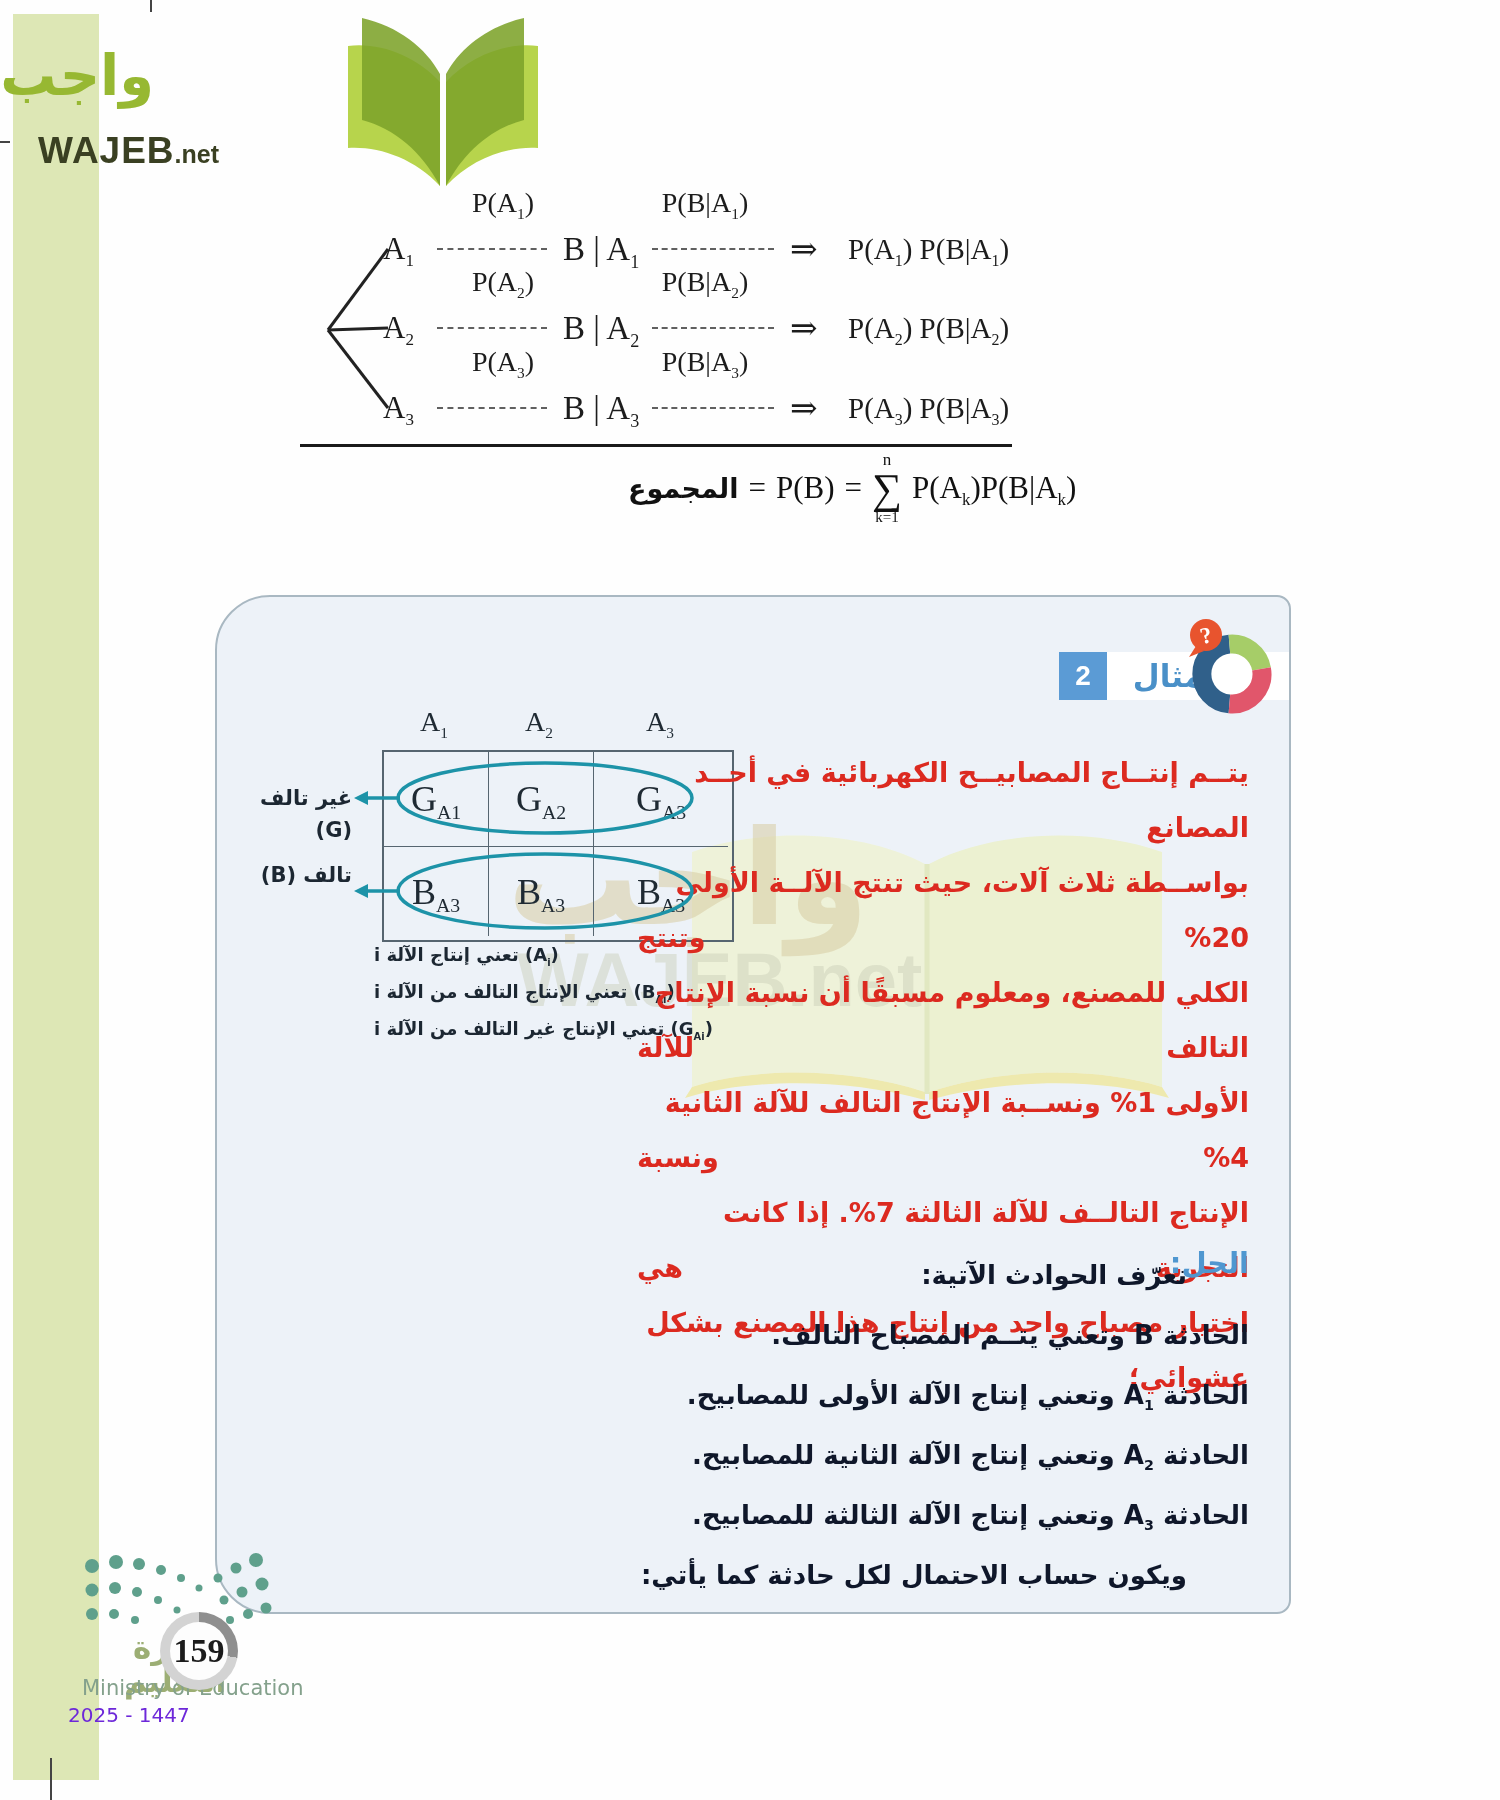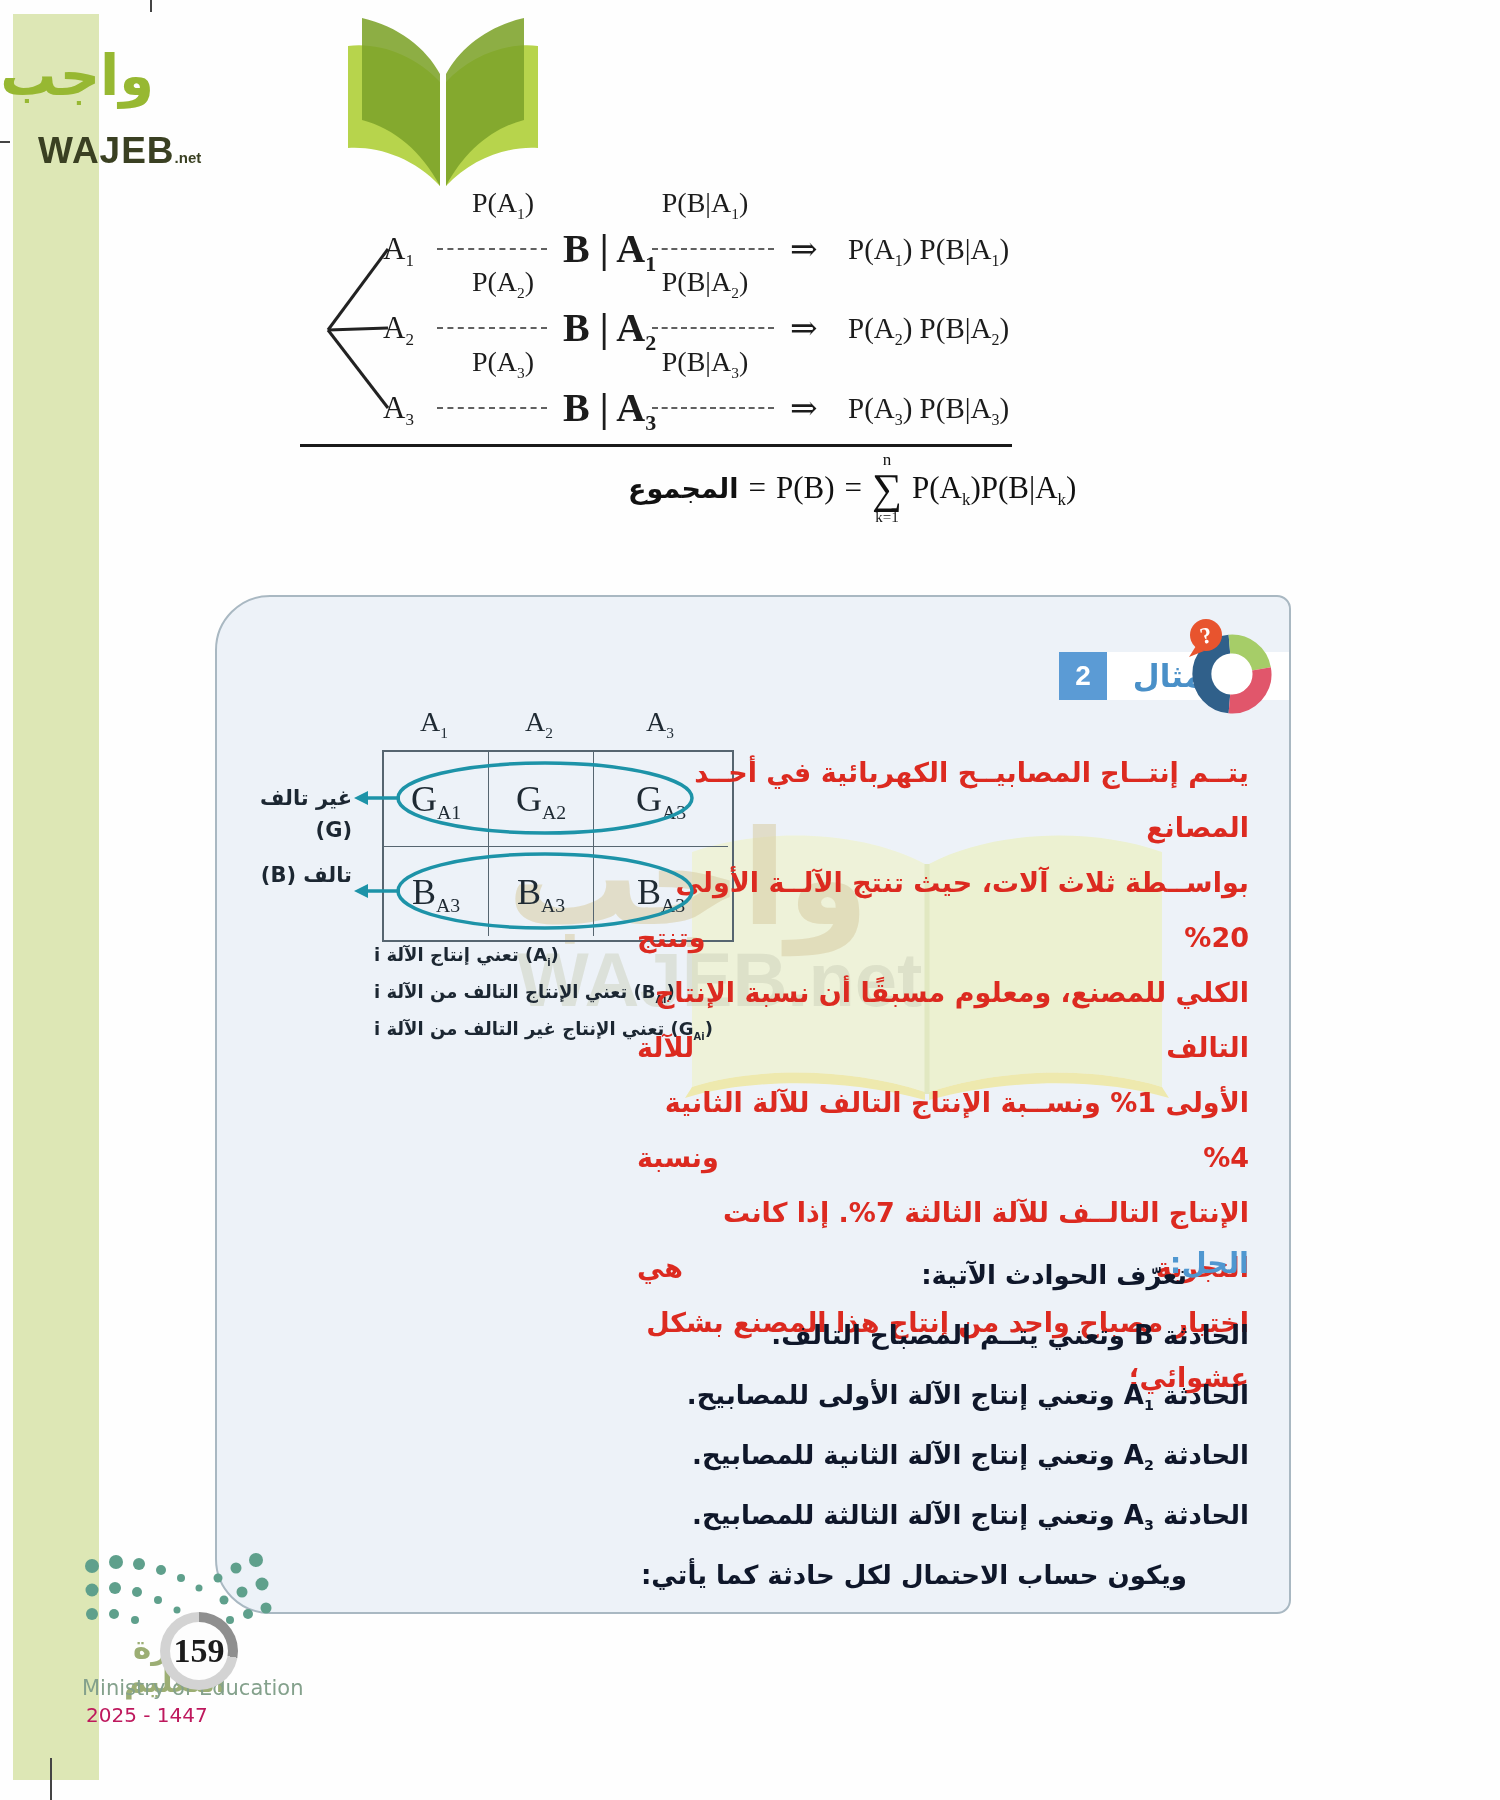--- a/index.html
+++ b/index.html
@@ -9,27 +9,27 @@
   .ar{font-family:"DejaVu Sans",sans-serif;direction:rtl;}
   .math{font-family:"Liberation Serif","DejaVu Serif",serif;direction:ltr;}
   sub{font-size:.55em;line-height:0;}
   
   #green-bar{left:13px;top:14px;width:86px;height:1766px;background:#dde7b5;}
   .cropmark{background:#444;}
   
   #logo-ar{left:34px;top:48px;width:120px;font-size:56px;font-weight:700;color:#97b832;line-height:1;}
   #logo-latin{left:38px;top:130px;color:#3a4022;font-weight:700;font-family:"Liberation Sans",sans-serif;}
   #logo-latin .big{font-size:37px;letter-spacing:1px;}
-  #logo-latin .small{font-size:15px;margin-top:7px;}
+  #logo-latin .small{font-size:25px;margin-top:7px;}
   
   .trow-item{position:absolute;height:46px;line-height:46px;color:#1c1c1c;}
   .branch{font-size:31px;}
   .dotline{position:absolute;border-top:2.5px dashed #606060;height:0;}
   .plabel{position:absolute;height:36px;line-height:36px;font-size:28px;color:#1c1c1c;text-align:center;}
-  .mid{font-size:40px;font-weight:bold;}
+  .mid{font-size:33px;}
   .imp{font-size:33px;}
   .prod{font-size:29px;}
   #tree-rule{left:300px;top:444px;width:712px;height:3px;background:#1a1a1a;}
   #sum-line{left:628px;top:448px;height:80px;display:flex;align-items:center;gap:10px;direction:ltr;}
   #sum-line .ar-word{font-size:27px;font-weight:700;color:#111;}
   #sum-line .m{font-size:31px;color:#111;}
   .sigma-block{display:flex;flex-direction:column;align-items:center;line-height:1;color:#111;}
   .sigma-block .top{font-size:17px;font-family:"Liberation Serif",serif;}
   .sigma-block .sig{font-size:42px;}
   .sigma-block .bot{font-size:15px;font-family:"Liberation Serif",serif;}
@@ -74,21 +74,21 @@
   
   #badge{left:160px;top:1612px;width:78px;height:78px;border-radius:50%;
       background:conic-gradient(from 0deg,#8f8f8f 0 100deg,#d3d3d3 100deg 360deg);z-index:6;}
   #badge-inner{position:absolute;left:10px;top:10px;width:58px;height:58px;border-radius:50%;
       background:#fdfdfd;display:flex;align-items:center;justify-content:center;}
   #badge-inner span{font-family:"Liberation Serif",serif;font-weight:700;font-size:34px;color:#1b1b1b;}
   #ministry-ar{left:80px;top:1630px;width:190px;text-align:center;font-size:31px;font-weight:700;
       color:#9cae74;z-index:5;line-height:1.1;}
   #ministry-en{left:82px;top:1676px;width:240px;font-size:21px;color:#84a18c;z-index:5;
       font-family:"DejaVu Sans",sans-serif;}
-  #edition{left:86px;top:1703px;width:240px;font-size:20px;color:#be185d;z-index:5;}
+  #edition{left:68px;top:1703px;width:240px;font-size:20px;color:#6d28d9;z-index:5;}
 </style>
 </head>
 <body>
 
 <div id="page">
 
   <div class="abs" id="green-bar"></div>
   <div class="abs cropmark" style="left:150px;top:0;width:2px;height:12px;"></div>
   <div class="abs cropmark" style="left:0;top:141px;width:10px;height:2px;"></div>
   <div class="abs cropmark" style="left:50px;top:1758px;width:2px;height:42px;"></div>

